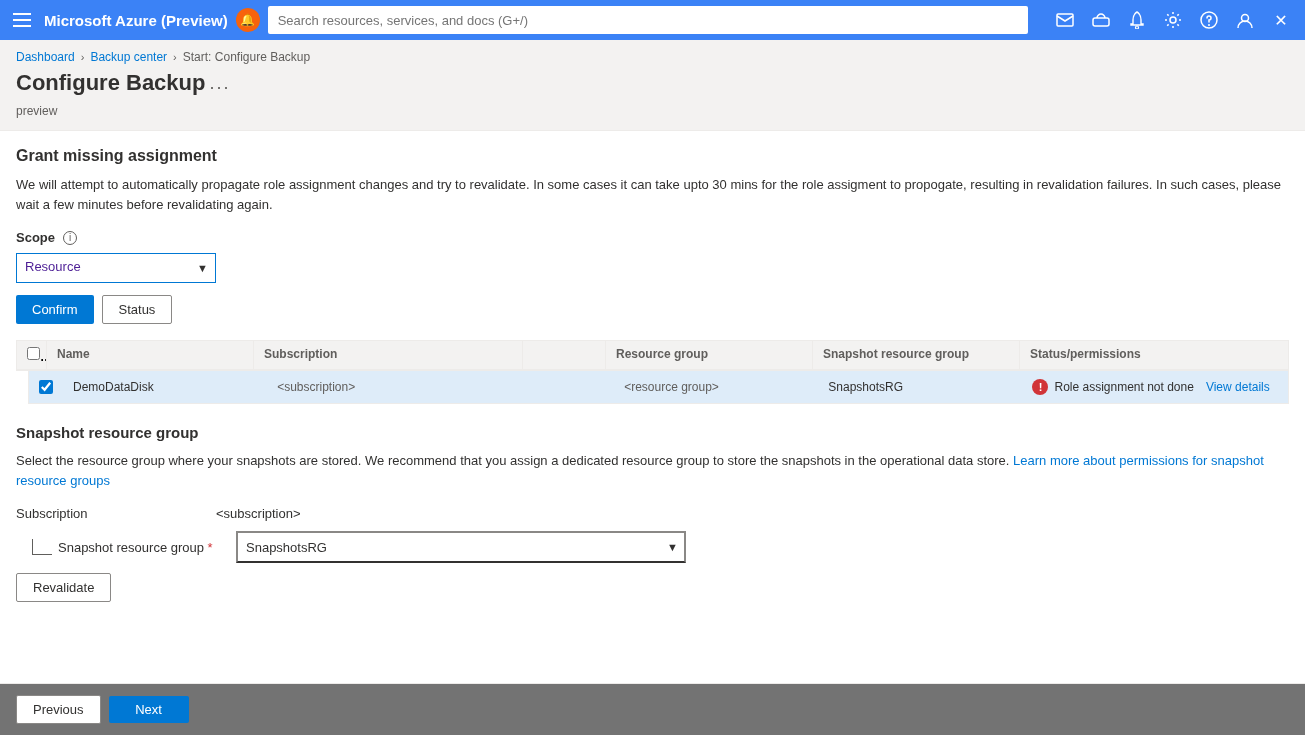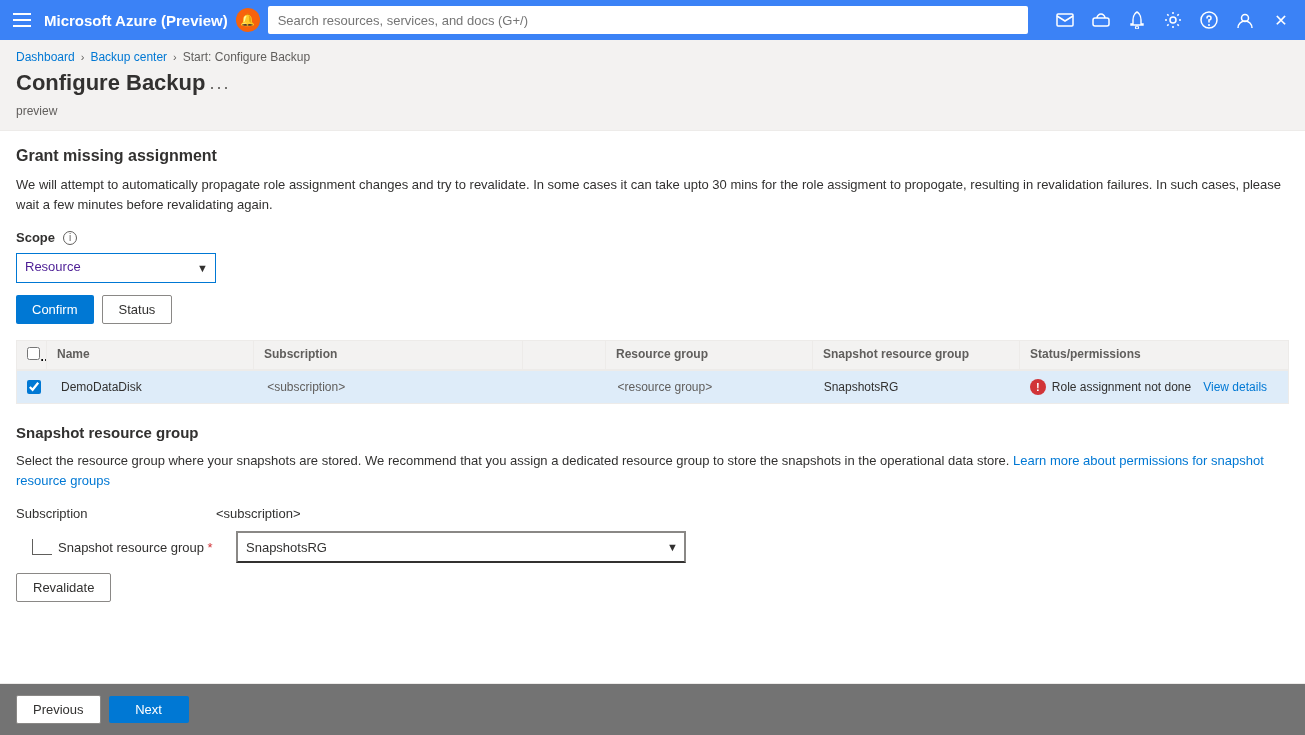--- a/index.html
+++ b/index.html
@@ -207,21 +207,21 @@
     }
     .th-cell {
       padding: 6px 10px; font-size: 12px; font-weight: 600;
       color: #605e5c; flex: 1; border-right: 1px solid #edebe9;
       overflow: hidden; text-overflow: ellipsis; white-space: nowrap;
     }
     .th-cell:last-child { border-right: none; }
 
     .partial-row {
       background: #faf9f8;
-      border: 1px solid #edebe9; border-top: none;
+      border: 1px solid #edebe9; border-top: none; margin-left: 12px;
     }
 
     .selected-row-bg { background: #deecf9; }
   </style>
 </head>
 <body>
 
 <div class="topbar">
   <div class="topbar-hamburger">
     <span></span>

